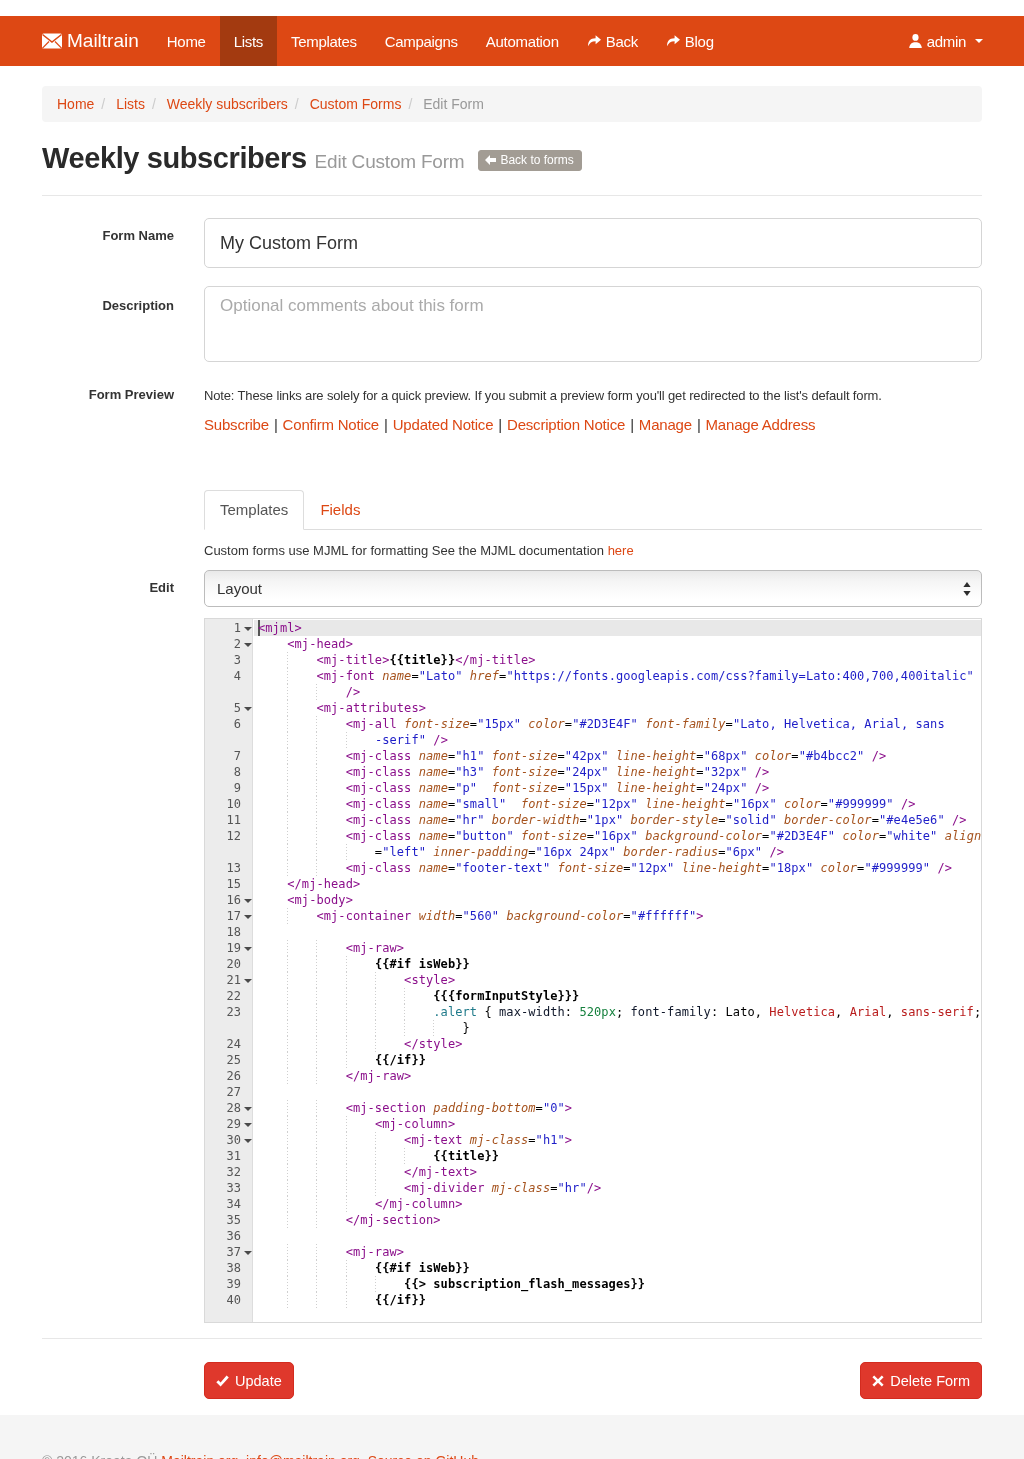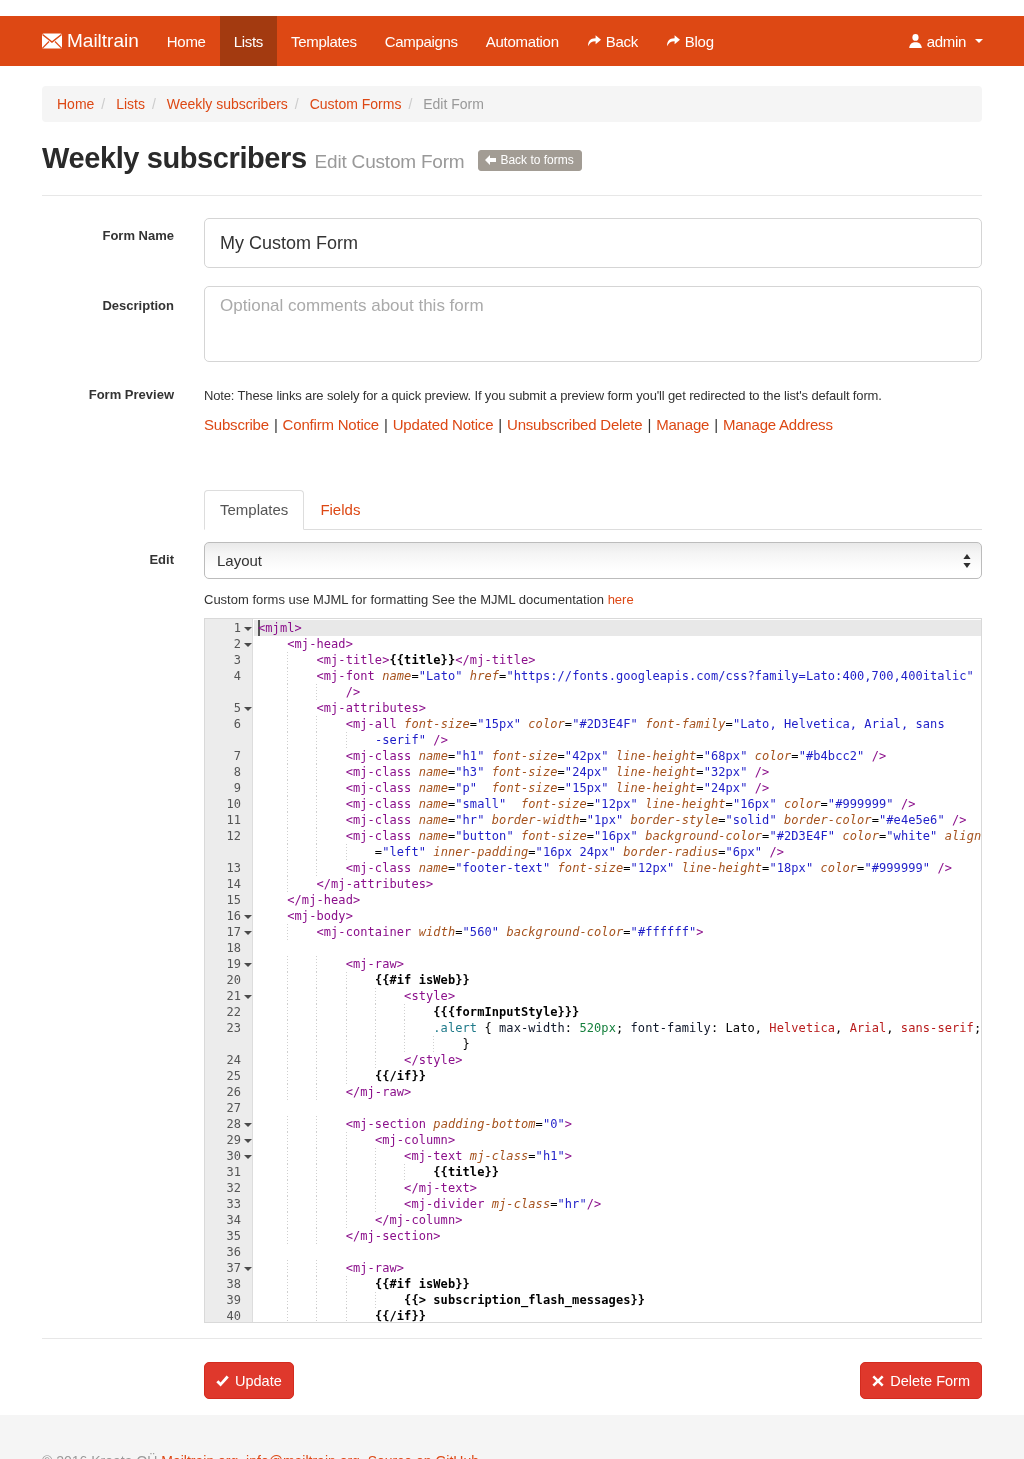--- a/index.html
+++ b/index.html
@@ -223,55 +223,55 @@
     <div>
         <textarea class="text-area" placeholder="Optional comments about this form" style=""></textarea>
       </div>
   </div>
 
   <div class="frow row-prev">
     <label class="lbl">Form Preview</label>
     <div>
       <div class="note">Note: These links are solely for a quick preview. If you submit a preview form you'll get redirected to the list's default form.</div>
       <div class="prev-links">
-        <a>Subscribe</a><span class="psep">|</span><a>Confirm Notice</a><span class="psep">|</span><a>Updated Notice</a><span class="psep">|</span><a>Unsubscribed Delete</a><span class="psep">|</span><a>Manage</a><span class="psep">|</span><a>Manage Address</a>
+        <a>Subscribe</a><span class="psep">|</span><a>Confirm Notice</a><span class="psep">|</span><a>Updated Notice</a><span class="psep">|</span><a>Description Notice</a><span class="psep">|</span><a>Manage</a><span class="psep">|</span><a>Manage Address</a>
       </div>
     </div>
   </div>
 
   <div class="frow row-tabs">
     <div></div>
     <ul class="nav-tabs">
       <li class="active">
           <a>Templates</a>
         </li>
       <li class="plain">
           <a>Fields</a>
         </li>
     </ul>
+  </div>
+
+  <div class="frow">
+    <div></div>
+    <div class="help-line"><span>Custom forms use MJML for formatting See the MJML documentation </span><a>here</a></div>
   </div>
 
   <div class="frow row-edit">
     <label class="lbl">Edit</label>
     <div class="selectbox">
       <span class="sel-label">Layout</span>
       <span class="sel-caret">
         <svg width="8" height="14" viewBox="0 0 8 14">
           <g fill="#2e2e2e">
             <path d="M4 0 L7.6 5 H0.4 Z"></path>
             <path d="M4 14 L0.4 9 H7.6 Z"></path>
           </g>
         </svg>
       </span>
     </div>
-  </div>
-
-  <div class="frow">
-    <div></div>
-    <div class="help-line"><span>Custom forms use MJML for formatting See the MJML documentation </span><a>here</a></div>
   </div>
 
   <div class="frow row-editor">
     <div></div>
     <div class="cm">
       <div class="cm-gutter-bg"></div>
       <div class="cm-scroll" id="cm-rows">
           <div class="cm-row active-line"><div class="code-bg"></div><div class="gut">1</div><div class="fold"></div><div class="cm-cursor"></div><div class="code"><span class="tk-t">&lt;mjml&gt;</span></div></div>
           <div class="cm-row"><div class="gut">2</div><div class="fold"></div><div class="code"><span class="tk-p">    </span><span class="tk-t">&lt;mj-head&gt;</span></div></div>
           <div class="cm-row"><div class="gut">3</div><div class="code"><span class="tk-p">        </span><span class="tk-t">&lt;mj-title&gt;</span><span class="tk-h">{{title}}</span><span class="tk-t">&lt;/mj-title&gt;</span><div class="cm-guide" style="left: 29.2264px;"></div></div></div>
@@ -281,21 +281,20 @@
           <div class="cm-row"><div class="gut">6</div><div class="code"><span class="tk-p">            </span><span class="tk-t">&lt;mj-all</span><span class="tk-p"> </span><span class="tk-a">font-size</span><span class="tk-p">=</span><span class="tk-s">"15px"</span><span class="tk-p"> </span><span class="tk-a">color</span><span class="tk-p">=</span><span class="tk-s">"#2D3E4F"</span><span class="tk-p"> </span><span class="tk-a">font-family</span><span class="tk-p">=</span><span class="tk-s">"Lato, Helvetica, Arial, sans</span><div class="cm-guide" style="left: 29.2264px;"></div><div class="cm-guide" style="left: 58.4528px;"></div></div></div>
           <div class="cm-row"><div class="gut"></div><div class="code"><span class="tk-p">                </span><span class="tk-s">-serif"</span><span class="tk-p"> </span><span class="tk-t">/&gt;</span><div class="cm-guide" style="left: 29.2264px;"></div><div class="cm-guide" style="left: 58.4528px;"></div><div class="cm-guide" style="left: 87.6792px;"></div></div></div>
           <div class="cm-row"><div class="gut">7</div><div class="code"><span class="tk-p">            </span><span class="tk-t">&lt;mj-class</span><span class="tk-p"> </span><span class="tk-a">name</span><span class="tk-p">=</span><span class="tk-s">"h1"</span><span class="tk-p"> </span><span class="tk-a">font-size</span><span class="tk-p">=</span><span class="tk-s">"42px"</span><span class="tk-p"> </span><span class="tk-a">line-height</span><span class="tk-p">=</span><span class="tk-s">"68px"</span><span class="tk-p"> </span><span class="tk-a">color</span><span class="tk-p">=</span><span class="tk-s">"#b4bcc2"</span><span class="tk-p"> </span><span class="tk-t">/&gt;</span><div class="cm-guide" style="left: 29.2264px;"></div><div class="cm-guide" style="left: 58.4528px;"></div></div></div>
           <div class="cm-row"><div class="gut">8</div><div class="code"><span class="tk-p">            </span><span class="tk-t">&lt;mj-class</span><span class="tk-p"> </span><span class="tk-a">name</span><span class="tk-p">=</span><span class="tk-s">"h3"</span><span class="tk-p"> </span><span class="tk-a">font-size</span><span class="tk-p">=</span><span class="tk-s">"24px"</span><span class="tk-p"> </span><span class="tk-a">line-height</span><span class="tk-p">=</span><span class="tk-s">"32px"</span><span class="tk-p"> </span><span class="tk-t">/&gt;</span><div class="cm-guide" style="left: 29.2264px;"></div><div class="cm-guide" style="left: 58.4528px;"></div></div></div>
           <div class="cm-row"><div class="gut">9</div><div class="code"><span class="tk-p">            </span><span class="tk-t">&lt;mj-class</span><span class="tk-p"> </span><span class="tk-a">name</span><span class="tk-p">=</span><span class="tk-s">"p"</span><span class="tk-p">  </span><span class="tk-a">font-size</span><span class="tk-p">=</span><span class="tk-s">"15px"</span><span class="tk-p"> </span><span class="tk-a">line-height</span><span class="tk-p">=</span><span class="tk-s">"24px"</span><span class="tk-p"> </span><span class="tk-t">/&gt;</span><div class="cm-guide" style="left: 29.2264px;"></div><div class="cm-guide" style="left: 58.4528px;"></div></div></div>
           <div class="cm-row"><div class="gut">10</div><div class="code"><span class="tk-p">            </span><span class="tk-t">&lt;mj-class</span><span class="tk-p"> </span><span class="tk-a">name</span><span class="tk-p">=</span><span class="tk-s">"small"</span><span class="tk-p">  </span><span class="tk-a">font-size</span><span class="tk-p">=</span><span class="tk-s">"12px"</span><span class="tk-p"> </span><span class="tk-a">line-height</span><span class="tk-p">=</span><span class="tk-s">"16px"</span><span class="tk-p"> </span><span class="tk-a">color</span><span class="tk-p">=</span><span class="tk-s">"#999999"</span><span class="tk-p"> </span><span class="tk-t">/&gt;</span><div class="cm-guide" style="left: 29.2264px;"></div><div class="cm-guide" style="left: 58.4528px;"></div></div></div>
           <div class="cm-row"><div class="gut">11</div><div class="code"><span class="tk-p">            </span><span class="tk-t">&lt;mj-class</span><span class="tk-p"> </span><span class="tk-a">name</span><span class="tk-p">=</span><span class="tk-s">"hr"</span><span class="tk-p"> </span><span class="tk-a">border-width</span><span class="tk-p">=</span><span class="tk-s">"1px"</span><span class="tk-p"> </span><span class="tk-a">border-style</span><span class="tk-p">=</span><span class="tk-s">"solid"</span><span class="tk-p"> </span><span class="tk-a">border-color</span><span class="tk-p">=</span><span class="tk-s">"#e4e5e6"</span><span class="tk-p"> </span><span class="tk-t">/&gt;</span><div class="cm-guide" style="left: 29.2264px;"></div><div class="cm-guide" style="left: 58.4528px;"></div></div></div>
           <div class="cm-row"><div class="gut">12</div><div class="code"><span class="tk-p">            </span><span class="tk-t">&lt;mj-class</span><span class="tk-p"> </span><span class="tk-a">name</span><span class="tk-p">=</span><span class="tk-s">"button"</span><span class="tk-p"> </span><span class="tk-a">font-size</span><span class="tk-p">=</span><span class="tk-s">"16px"</span><span class="tk-p"> </span><span class="tk-a">background-color</span><span class="tk-p">=</span><span class="tk-s">"#2D3E4F"</span><span class="tk-p"> </span><span class="tk-a">color</span><span class="tk-p">=</span><span class="tk-s">"white"</span><span class="tk-p"> </span><span class="tk-a">align</span><div class="cm-guide" style="left: 29.2264px;"></div><div class="cm-guide" style="left: 58.4528px;"></div></div></div>
           <div class="cm-row"><div class="gut"></div><div class="code"><span class="tk-p">                =</span><span class="tk-s">"left"</span><span class="tk-p"> </span><span class="tk-a">inner-padding</span><span class="tk-p">=</span><span class="tk-s">"16px 24px"</span><span class="tk-p"> </span><span class="tk-a">border-radius</span><span class="tk-p">=</span><span class="tk-s">"6px"</span><span class="tk-p"> </span><span class="tk-t">/&gt;</span><div class="cm-guide" style="left: 29.2264px;"></div><div class="cm-guide" style="left: 58.4528px;"></div><div class="cm-guide" style="left: 87.6792px;"></div></div></div>
           <div class="cm-row"><div class="gut">13</div><div class="code"><span class="tk-p">            </span><span class="tk-t">&lt;mj-class</span><span class="tk-p"> </span><span class="tk-a">name</span><span class="tk-p">=</span><span class="tk-s">"footer-text"</span><span class="tk-p"> </span><span class="tk-a">font-size</span><span class="tk-p">=</span><span class="tk-s">"12px"</span><span class="tk-p"> </span><span class="tk-a">line-height</span><span class="tk-p">=</span><span class="tk-s">"18px"</span><span class="tk-p"> </span><span class="tk-a">color</span><span class="tk-p">=</span><span class="tk-s">"#999999"</span><span class="tk-p"> </span><span class="tk-t">/&gt;</span><div class="cm-guide" style="left: 29.2264px;"></div><div class="cm-guide" style="left: 58.4528px;"></div></div></div>
-          <div class="cm-row"><div class="gut">14</div><div class="code"><span class="tk-p">        </span><span class="tk-t">&lt;/mj-attributes&gt;</span><div class="cm-guide" style="left: 29.2264px;"></div></div></div>
           <div class="cm-row"><div class="gut">15</div><div class="code"><span class="tk-p">    </span><span class="tk-t">&lt;/mj-head&gt;</span></div></div>
           <div class="cm-row"><div class="gut">16</div><div class="fold"></div><div class="code"><span class="tk-p">    </span><span class="tk-t">&lt;mj-body&gt;</span></div></div>
           <div class="cm-row"><div class="gut">17</div><div class="fold"></div><div class="code"><span class="tk-p">        </span><span class="tk-t">&lt;mj-container</span><span class="tk-p"> </span><span class="tk-a">width</span><span class="tk-p">=</span><span class="tk-s">"560"</span><span class="tk-p"> </span><span class="tk-a">background-color</span><span class="tk-p">=</span><span class="tk-s">"#ffffff"</span><span class="tk-t">&gt;</span><div class="cm-guide" style="left: 29.2264px;"></div></div></div>
           <div class="cm-row"><div class="gut">18</div><div class="code"></div></div>
           <div class="cm-row"><div class="gut">19</div><div class="fold"></div><div class="code"><span class="tk-p">            </span><span class="tk-t">&lt;mj-raw&gt;</span><div class="cm-guide" style="left: 29.2264px;"></div><div class="cm-guide" style="left: 58.4528px;"></div></div></div>
           <div class="cm-row"><div class="gut">20</div><div class="code"><span class="tk-p">                </span><span class="tk-h">{{#if isWeb}}</span><div class="cm-guide" style="left: 29.2264px;"></div><div class="cm-guide" style="left: 58.4528px;"></div><div class="cm-guide" style="left: 87.6792px;"></div></div></div>
           <div class="cm-row"><div class="gut">21</div><div class="fold"></div><div class="code"><span class="tk-p">                    </span><span class="tk-t">&lt;style&gt;</span><div class="cm-guide" style="left: 29.2264px;"></div><div class="cm-guide" style="left: 58.4528px;"></div><div class="cm-guide" style="left: 87.6792px;"></div><div class="cm-guide" style="left: 116.906px;"></div></div></div>
           <div class="cm-row"><div class="gut">22</div><div class="code"><span class="tk-p">                        </span><span class="tk-h">{{{formInputStyle}}}</span><div class="cm-guide" style="left: 29.2264px;"></div><div class="cm-guide" style="left: 58.4528px;"></div><div class="cm-guide" style="left: 87.6792px;"></div><div class="cm-guide" style="left: 116.906px;"></div><div class="cm-guide" style="left: 146.132px;"></div></div></div>
           <div class="cm-row"><div class="gut">23</div><div class="code"><span class="tk-p">                        </span><span class="tk-q">.alert</span><span class="tk-p"> { </span><span class="tk-r">max-width</span><span class="tk-p">: </span><span class="tk-n">520px</span><span class="tk-p">; </span><span class="tk-r">font-family</span><span class="tk-p">: Lato, </span><span class="tk-g">Helvetica</span><span class="tk-p">, </span><span class="tk-g">Arial</span><span class="tk-p">, </span><span class="tk-g">sans-serif</span><span class="tk-p">;</span><div class="cm-guide" style="left: 29.2264px;"></div><div class="cm-guide" style="left: 58.4528px;"></div><div class="cm-guide" style="left: 87.6792px;"></div><div class="cm-guide" style="left: 116.906px;"></div><div class="cm-guide" style="left: 146.132px;"></div></div></div>
           <div class="cm-row"><div class="gut"></div><div class="code"><span class="tk-p">                            }</span><div class="cm-guide" style="left: 29.2264px;"></div><div class="cm-guide" style="left: 58.4528px;"></div><div class="cm-guide" style="left: 87.6792px;"></div><div class="cm-guide" style="left: 116.906px;"></div><div class="cm-guide" style="left: 146.132px;"></div><div class="cm-guide" style="left: 175.358px;"></div></div></div>

